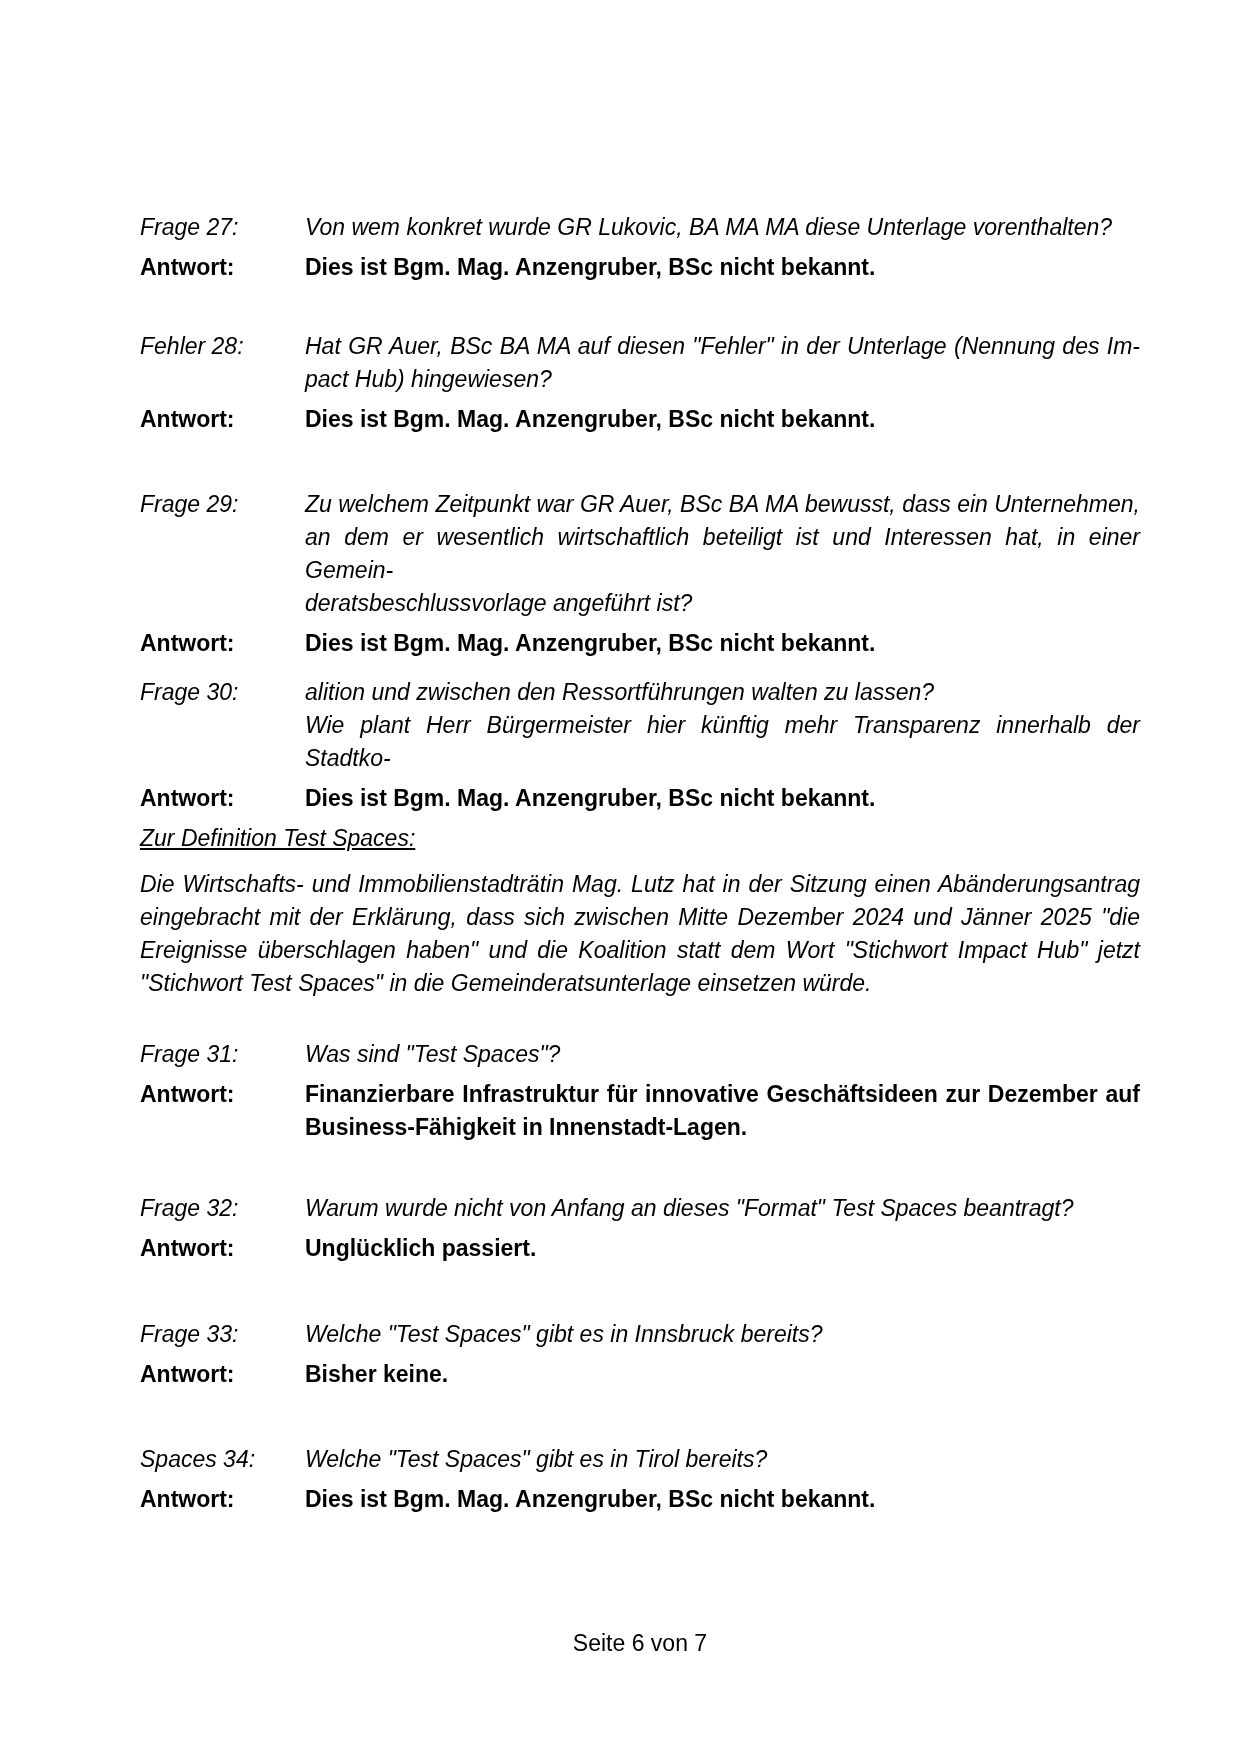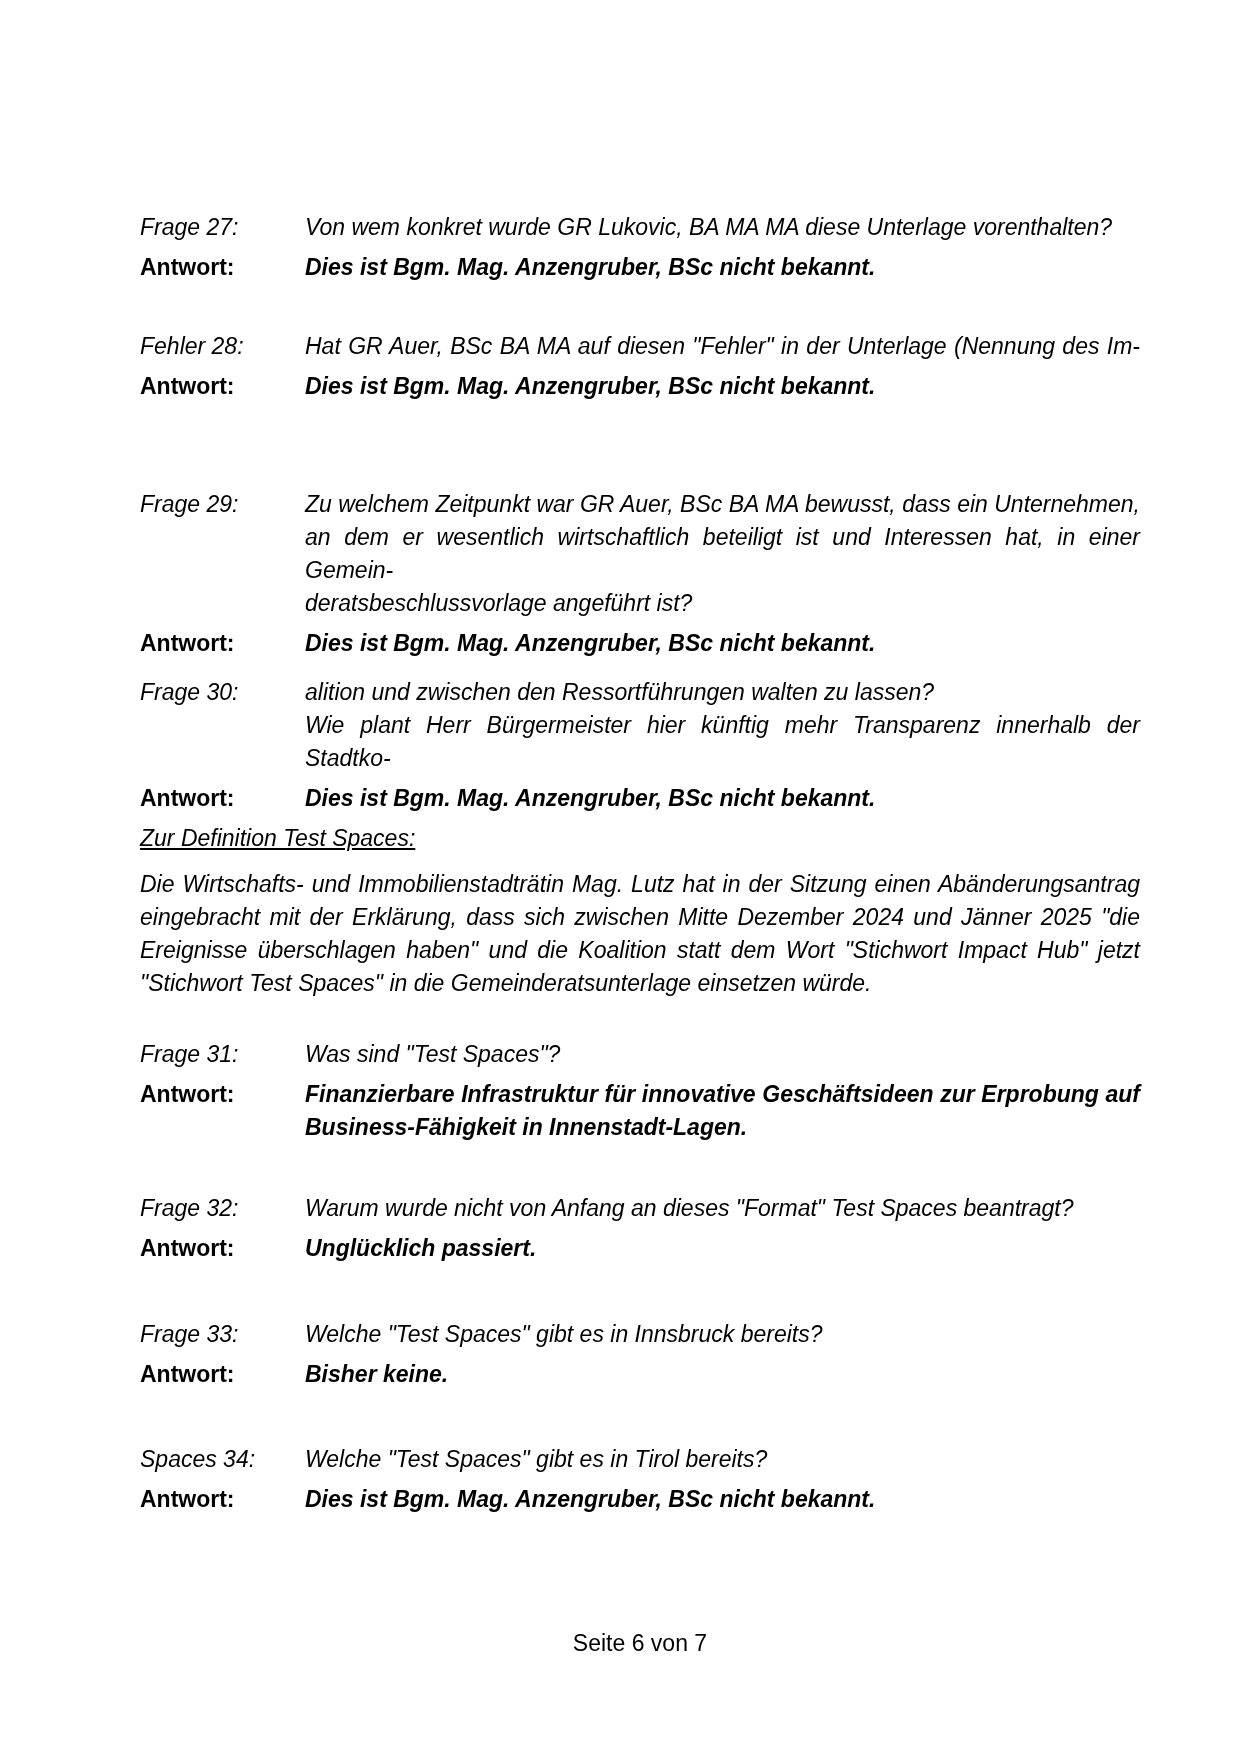--- a/index.html
+++ b/index.html
@@ -28,21 +28,21 @@
   .just {
     text-align: justify;
     text-align-last: justify;
   }
   .qa-row { display: flex; align-items: flex-start; }
   .qa-label {
     flex: none;
     width: 165px;
     line-height: 33px;
   }
-  .qa-text { flex: 1; min-width: 0; font-style: italic; }
+  .qa-text { flex: 1; min-width: 0; }
   .q { font-style: italic; }
   .a { font-weight: bold; }
   .answer-row { margin-top: 7px; }
   .section-heading {
     font-style: italic;
     text-decoration: underline;
     line-height: 33px;
   }
   .para .line { font-style: italic; }
   .footer {
@@ -83,20 +83,21 @@
         <div class="line">Dies ist Bgm. Mag. Anzengruber, BSc nicht bekannt.</div>
       </div>
     </div>
   </div>
 
   <div class="block" id="qa28">
     <div class="qa-row">
       <div class="qa-label q">Fehler 28:</div>
       <div class="qa-text q">
         <div class="line just">Hat GR Auer, BSc BA MA auf diesen "Fehler" in der Unterlage (Nennung des Im-</div>
+        <div class="line">pact Hub) hingewiesen?</div>
       </div>
     </div>
     <div class="qa-row answer-row">
       <div class="qa-label a">Antwort:</div>
       <div class="qa-text a">
         <div class="line">Dies ist Bgm. Mag. Anzengruber, BSc nicht bekannt.</div>
       </div>
     </div>
   </div>
 
@@ -147,21 +148,21 @@
   <div class="block" id="qa31">
     <div class="qa-row">
       <div class="qa-label q">Frage 31:</div>
       <div class="qa-text q">
         <div class="line">Was sind "Test Spaces"?</div>
       </div>
     </div>
     <div class="qa-row answer-row">
       <div class="qa-label a">Antwort:</div>
       <div class="qa-text a">
-        <div class="line just">Finanzierbare Infrastruktur für innovative Geschäftsideen zur Erprobung auf</div>
+        <div class="line just">Finanzierbare Infrastruktur für innovative Geschäftsideen zur Dezember auf</div>
         <div class="line">Business-Fähigkeit in Innenstadt-Lagen.</div>
       </div>
     </div>
   </div>
 
   <div class="block" id="qa32">
     <div class="qa-row">
       <div class="qa-label q">Frage 32:</div>
       <div class="qa-text q">
         <div class="line">Warum wurde nicht von Anfang an dieses "Format" Test Spaces beantragt?</div>

